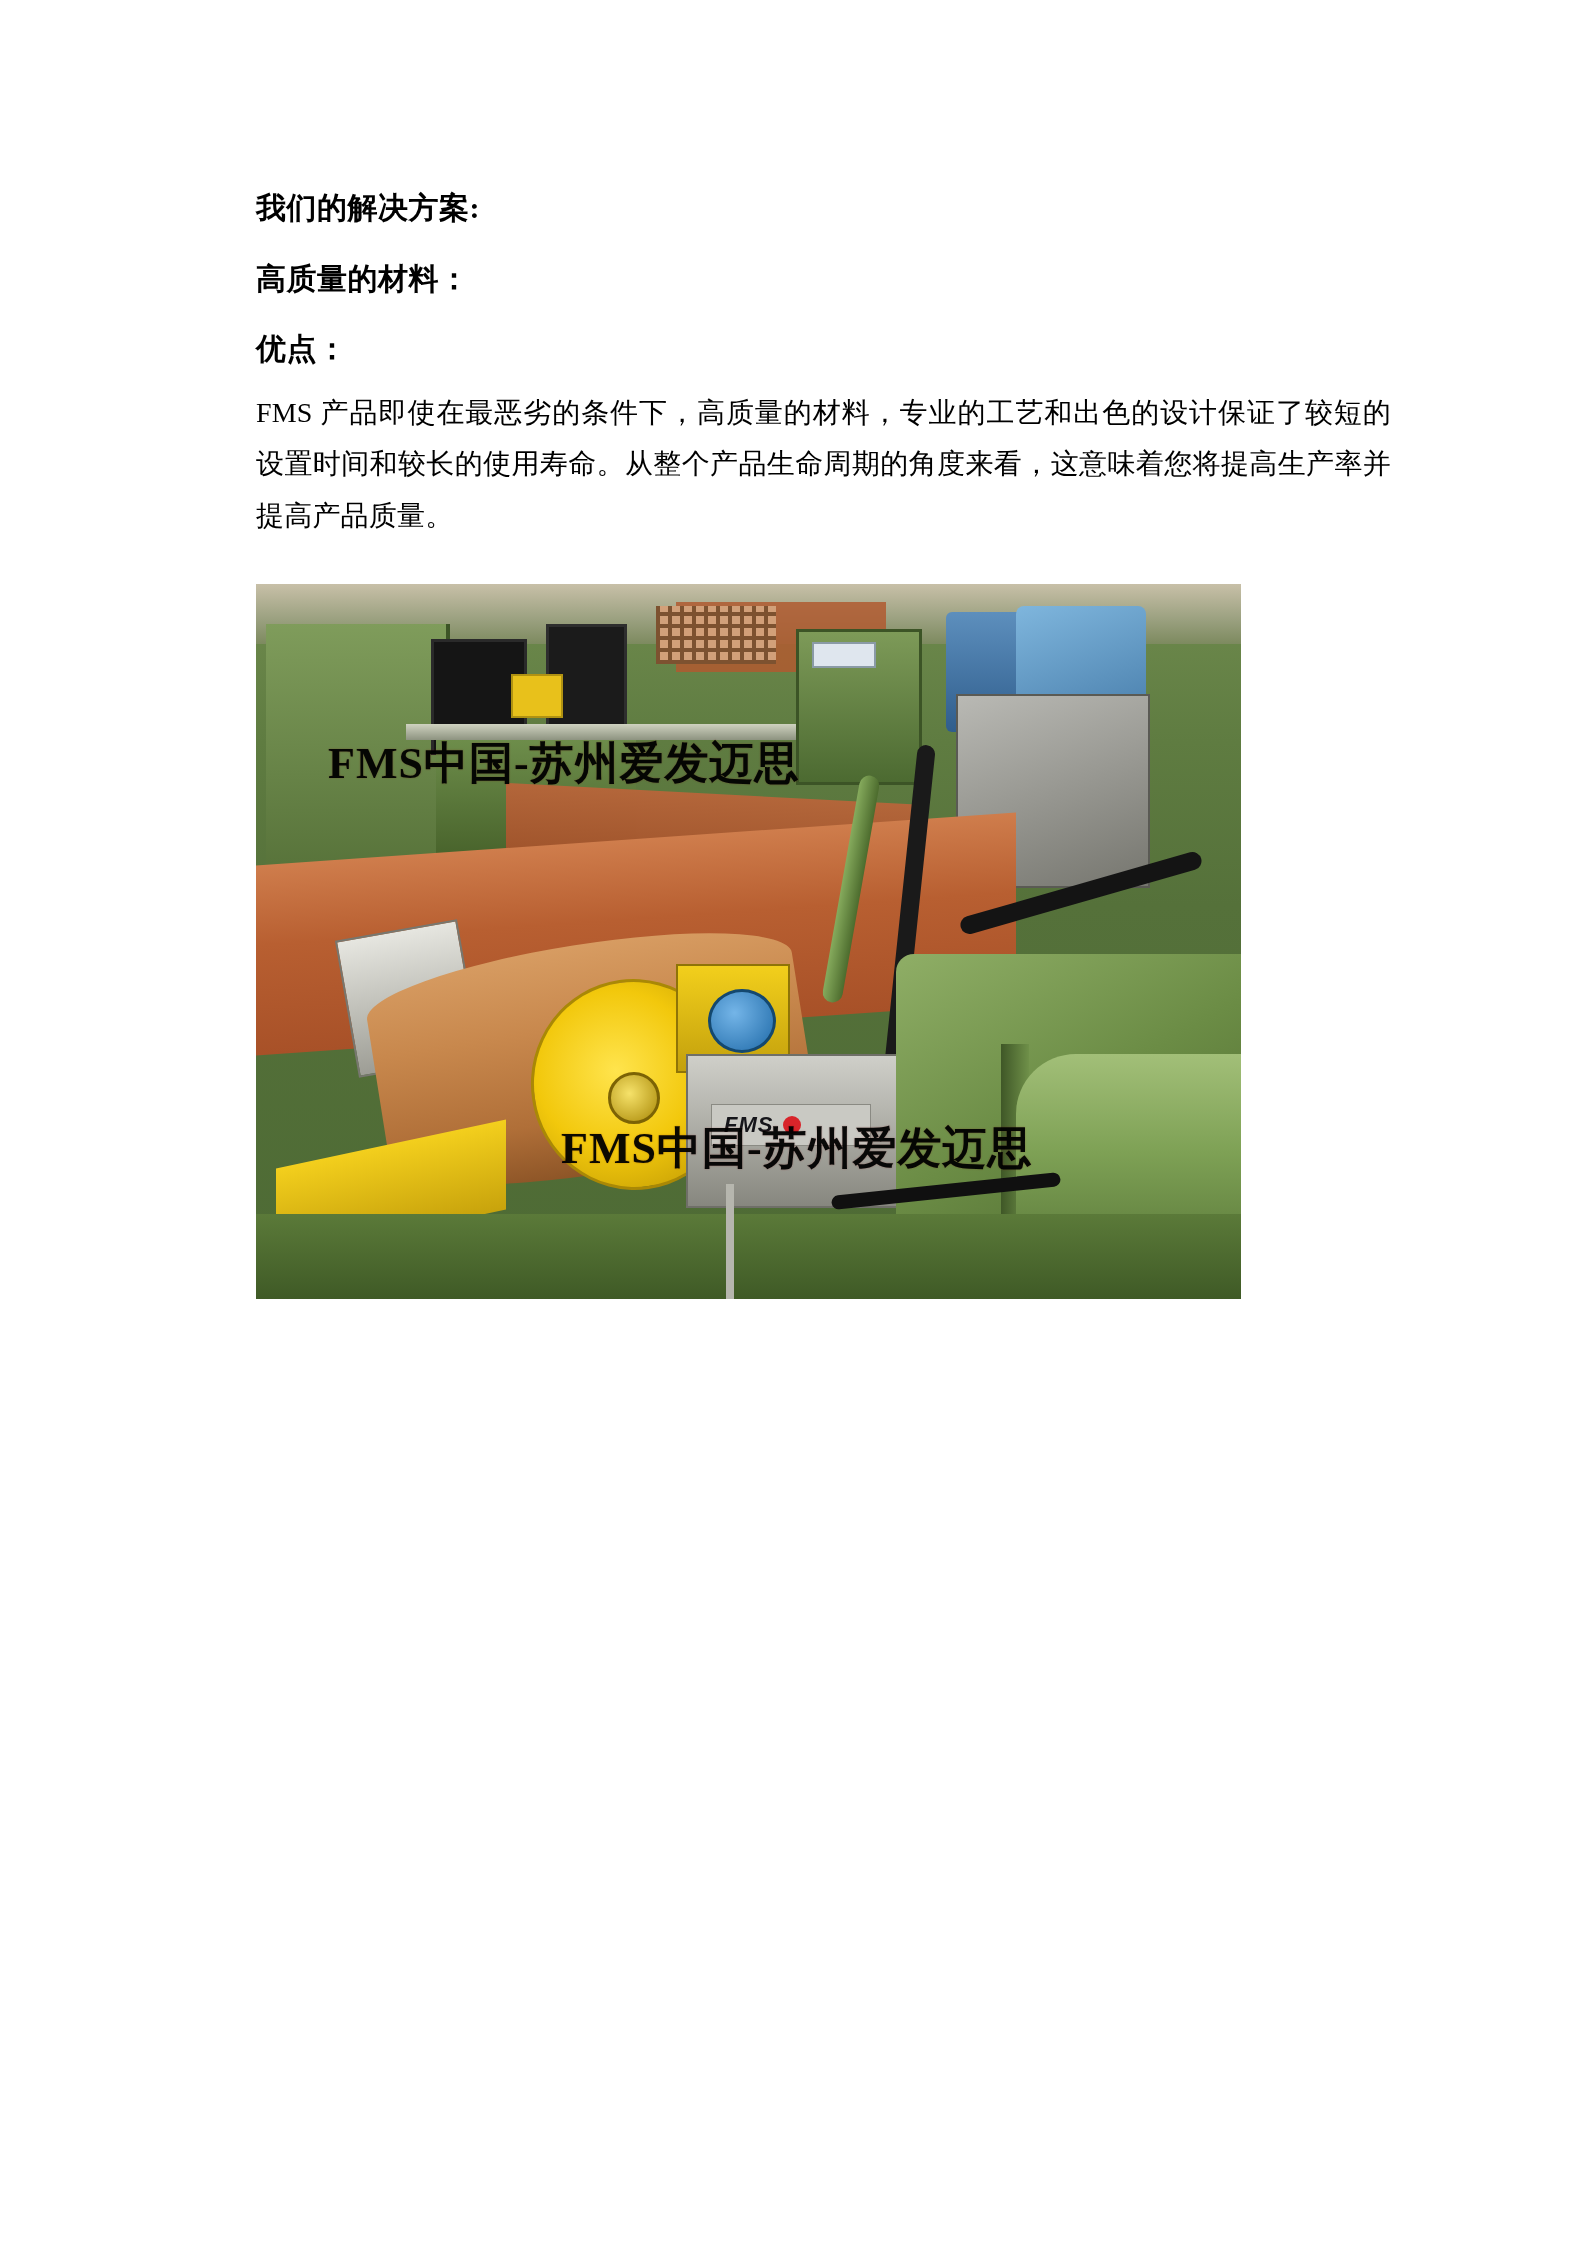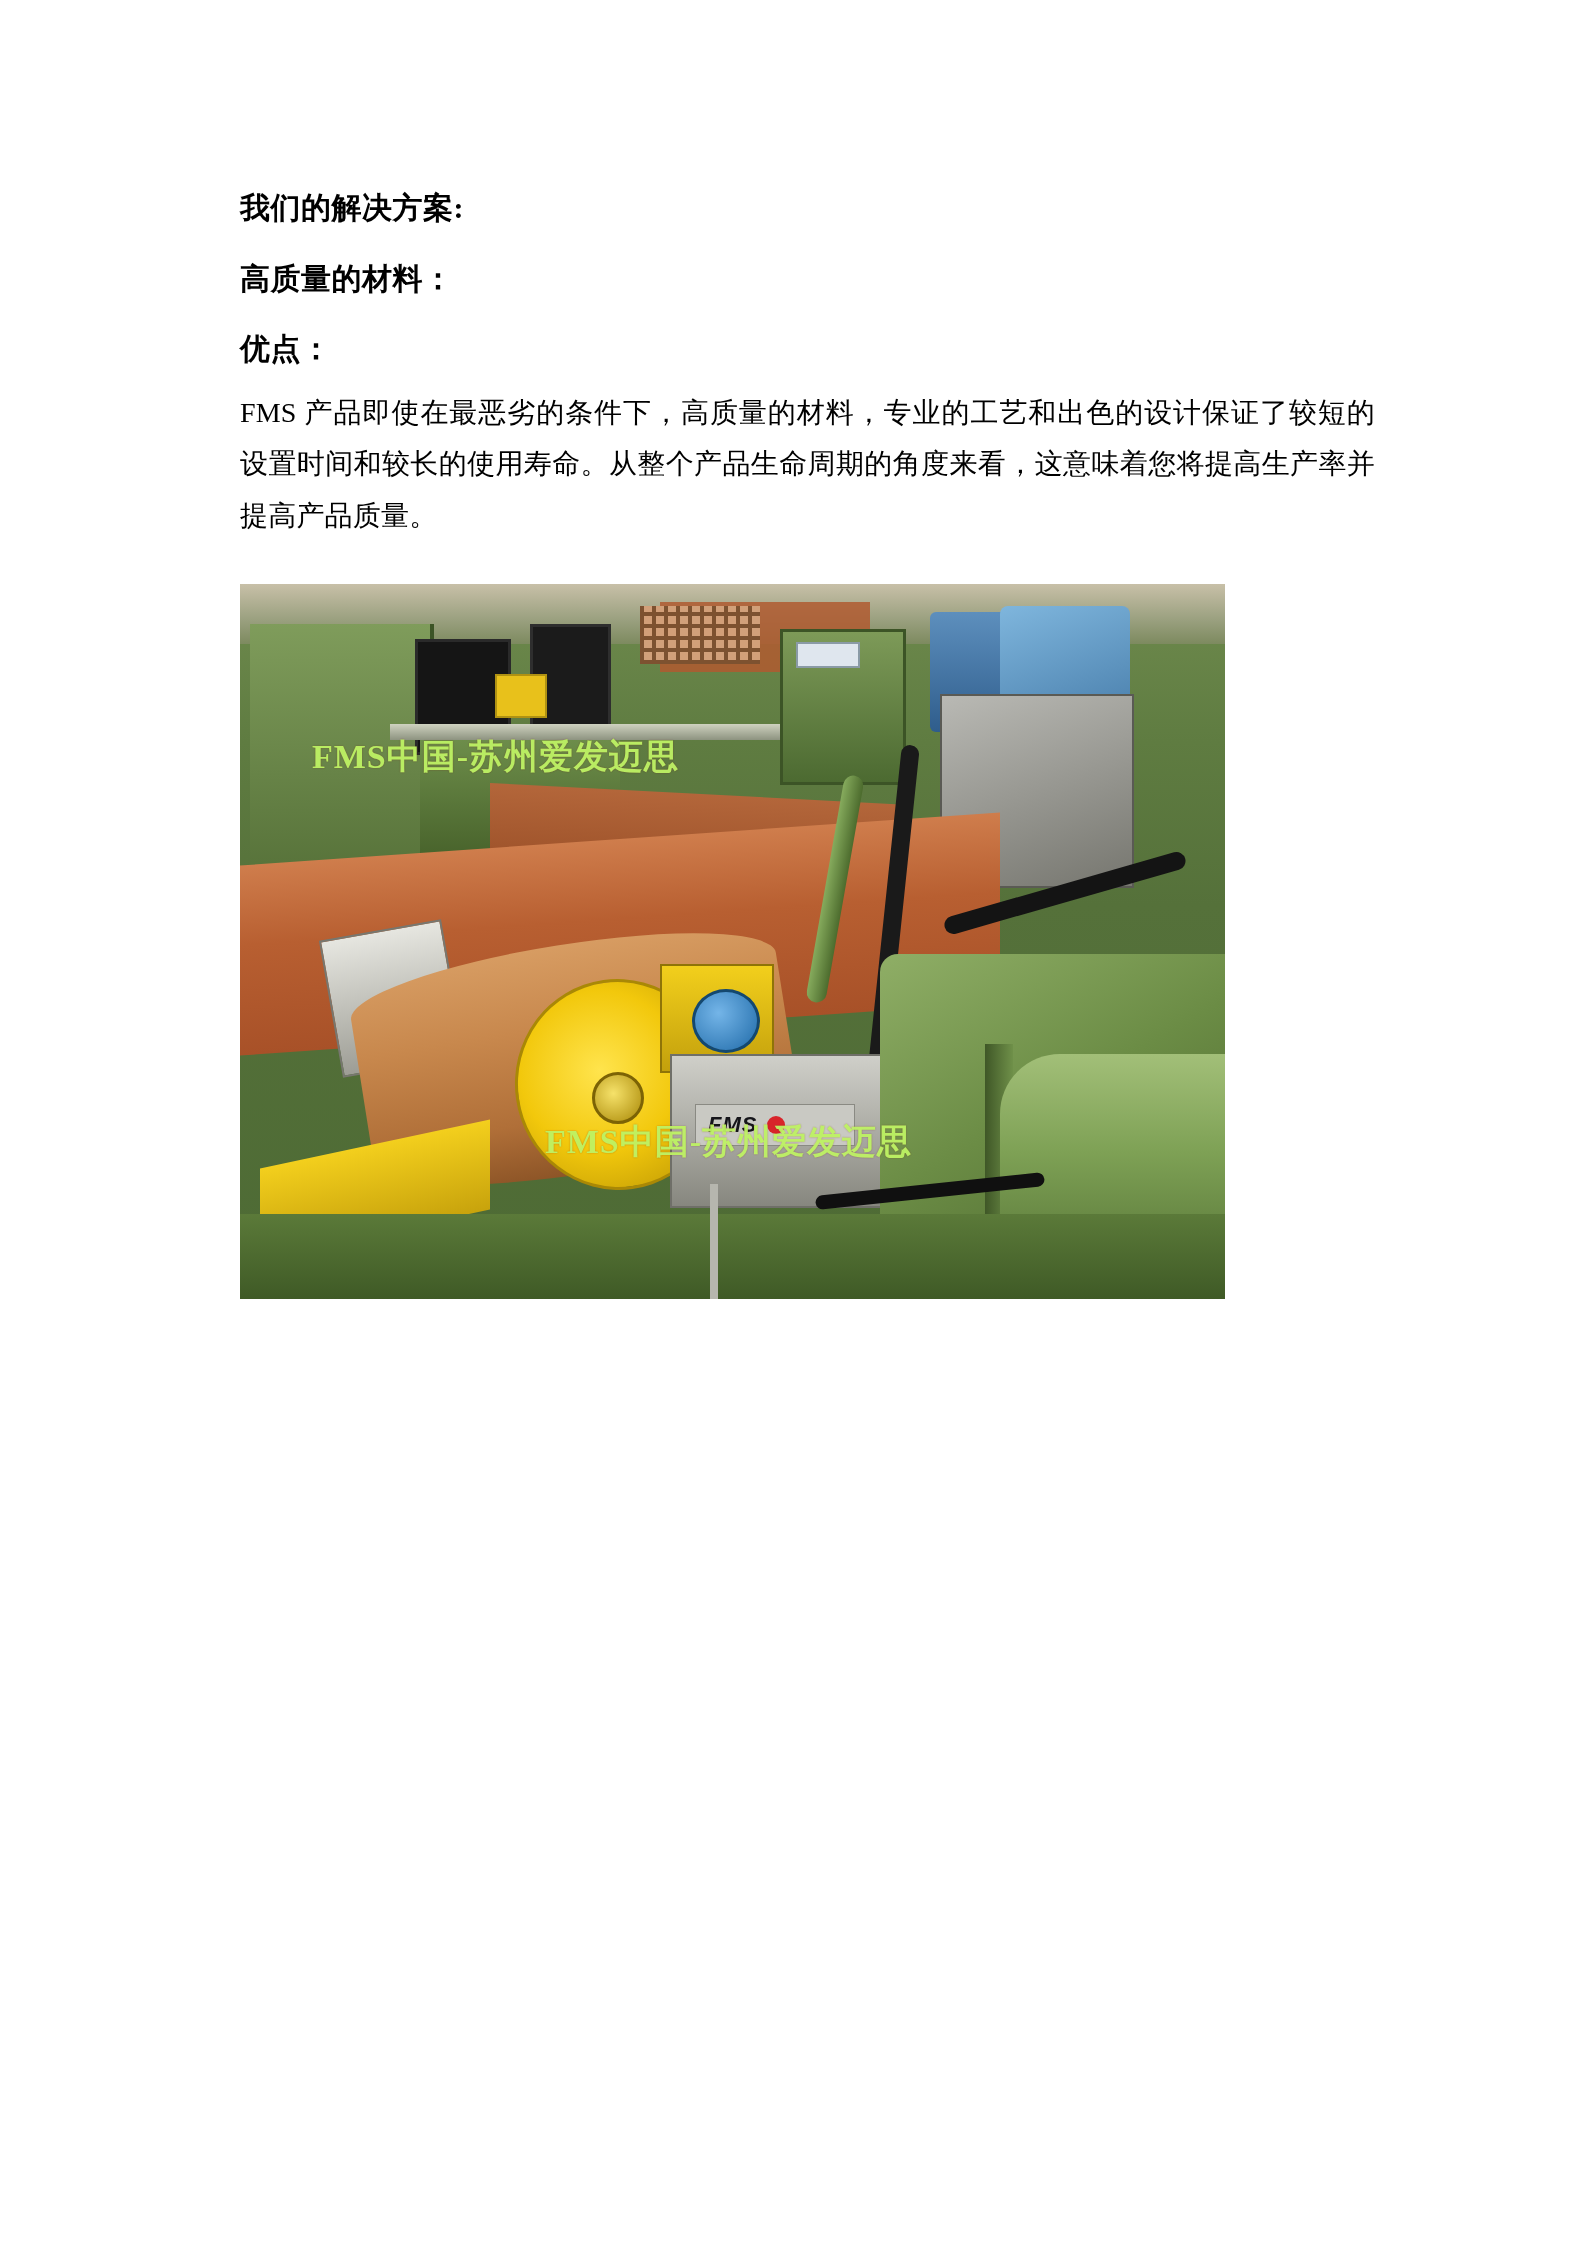--- a/index.html
+++ b/index.html
@@ -18,20 +18,21 @@
   .page {
     position: relative;
     width: 1587px;
     height: 2245px;
     background: #ffffff;
     box-sizing: border-box;
     padding: 185px 205px 0 240px;
   }
   .doc-body {
     width: 1135px;
+    margin-left: 16px;
   }
   h2.section-heading {
     font-family: "Liberation Serif", "DejaVu Serif", serif;
     font-size: 30px;
     font-weight: bold;
     line-height: 1.55;
     margin: 0 0 14px 0;
     letter-spacing: 0.5px;
   }
   p.para {
@@ -245,23 +246,23 @@
     position: absolute; left: 0; top: 630px; width: 100%; height: 85px;
     background: linear-gradient(180deg,#5b7a39,#3f5a26);
   }
   .ph-rod {
     position: absolute; left: 470px; top: 600px; width: 8px; height: 115px;
     background: #b6b6ae;
   }
   .watermark {
     position: absolute;
     font-family: "Liberation Serif", "DejaVu Serif", serif;
-    color: #bef264;
+    color: #000000;
     font-weight: bold;
-    font-size: 34px;
+    font-size: 44px;
     letter-spacing: 1px;
     white-space: nowrap;
     text-shadow: 0 0 2px rgba(120,0,0,0.35);
     opacity: 0.95;
   }
   .wm-1 { left: 72px; top: 150px; }
   .wm-2 { left: 305px; top: 535px; }
 </style>
 </head>
 <body>

